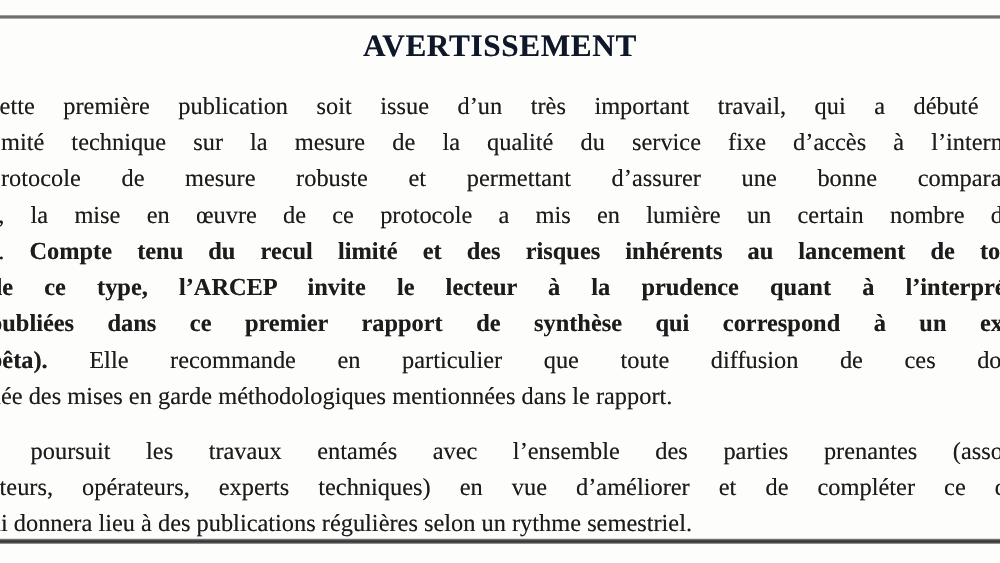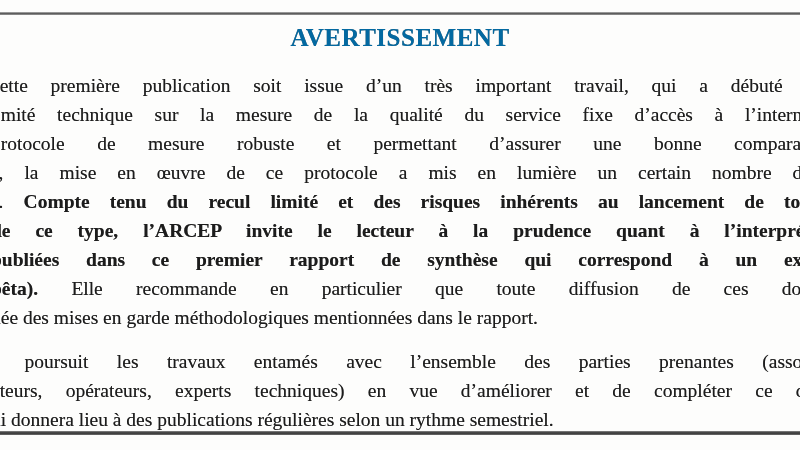--- a/index.html
+++ b/index.html
@@ -34,21 +34,21 @@
   }
   .doc-title {
     position: absolute;
     top: 24px;
     left: 0;
     width: 800px;
     text-align: center;
     font-size: 25px;
     font-weight: bold;
     letter-spacing: 0.5px;
-    color: #0369a1;
+    color: #0f172a;
   }
   .text-block {
     position: absolute;
     left: -9px;
     width: 820px;
   }
   .p1 { top: 71px; }
   .p2 { top: 347px; }
   .line {
     height: 29px;

